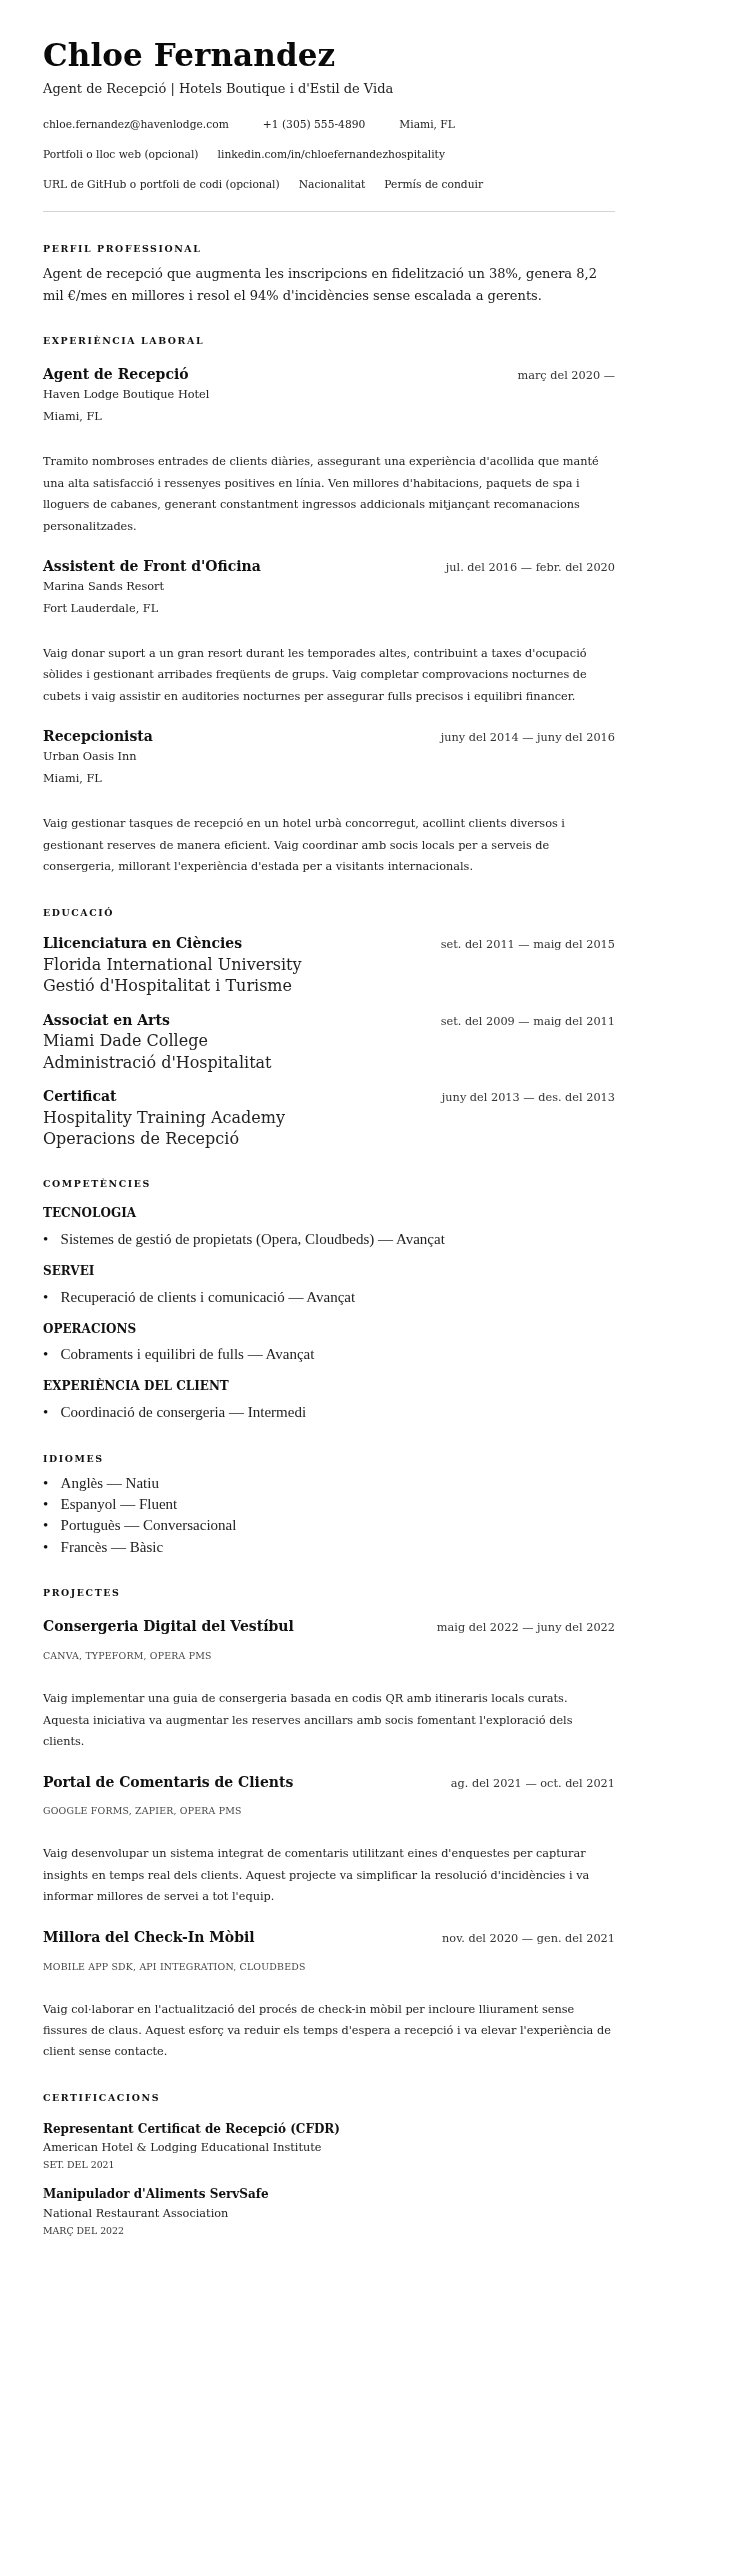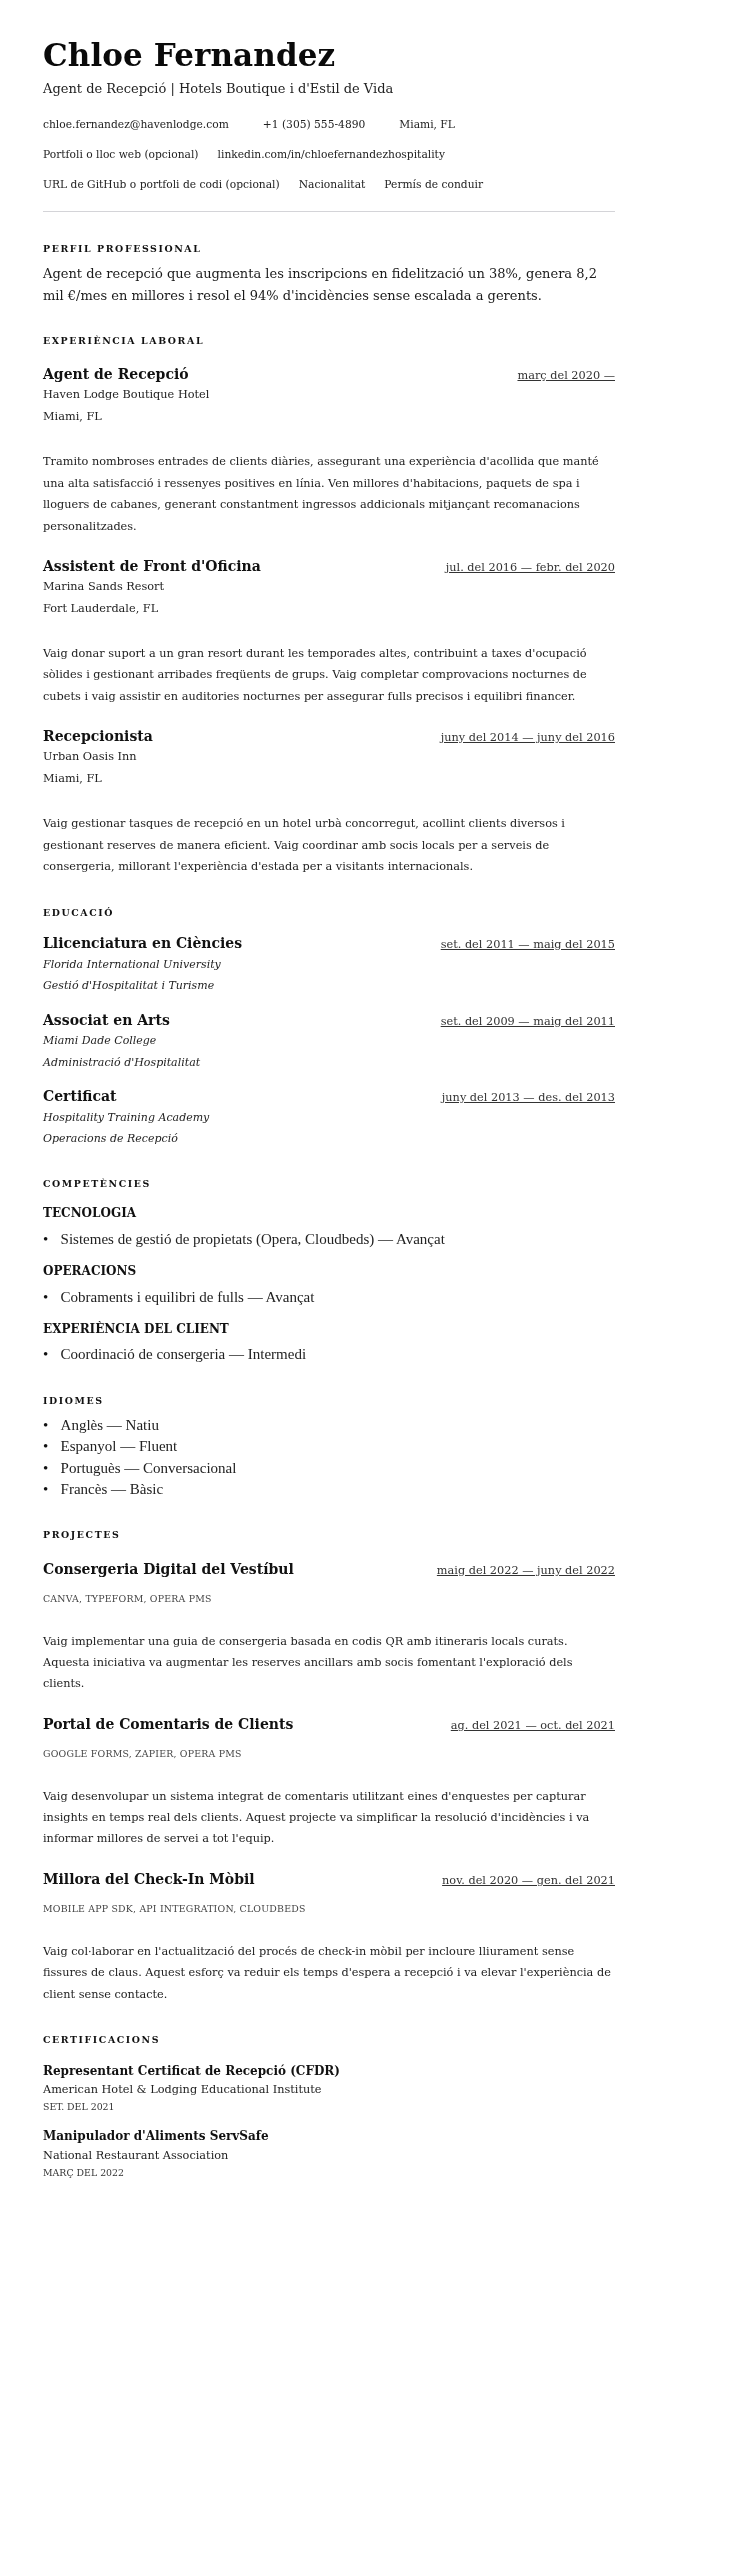--- a/index.html
+++ b/index.html
@@ -22,28 +22,28 @@
   .section { margin-top: 29px; }
   .section.first { margin-top: 31px; }
   .section-title { font-size: 9.4px; font-weight: bold; letter-spacing: 1.6px; text-transform: uppercase; color: #111; line-height: 12.6px; }
 
   .summary { font-size: 13px; line-height: 21.4px; margin-top: 7.5px; color: #1a1a1a; }
 
   .entry { margin-top: 20px; }
   .entry.first { margin-top: 17.6px; }
   .entry-head { display: flex; justify-content: space-between; align-items: baseline; }
   .entry-title { font-size: 14px; font-weight: bold; line-height: 19px; color: #111; }
-  .entry-date { font-size: 11.3px; line-height: 17.6px; color: #333; white-space: nowrap; text-decoration: underline; }
+  .entry-date { font-size: 11.3px; line-height: 17.6px; color: #333; white-space: nowrap; }
   .entry-sub { font-size: 11.3px; line-height: 20px; color: #222; }
   .entry-loc { font-size: 11.3px; line-height: 20px; color: #222; margin-top: 2.5px; }
   .entry-desc { font-size: 11.3px; line-height: 21.4px; color: #222; margin-top: 24px; }
 
   .edu-entry { margin-top: 14px; }
   .edu-entry.first { margin-top: 15px; }
-  .edu-line { font-size: 11px; line-height: 21.4px; color: #222; font-style: italic; }
+  .edu-line { font-size: 16px; line-height: 21.4px; color: #222; }
 
   .skill-group { margin-top: 12.6px; }
   .skill-group.first { margin-top: 14px; }
   .skill-cat { font-size: 12px; font-weight: bold; line-height: 16.3px; color: #111; }
   ul.bullets { list-style: none; margin-top: 7.5px; }
   ul.bullets li { position: relative; padding-left: 17.6px; font-size: 15px; line-height: 21.4px; color: #222; font-family: Liberation Serif, serif; }
   ul.bullets li::before { content: "•"; position: absolute; left: 0; top: 0; color: #111; }
   .lang-list { margin-top: 11.3px; }
   .lang-list li { line-height: 22.6px; }
 
@@ -156,20 +156,26 @@
   <section class="section">
     <h2 class="section-title">Competències</h2>
 
     <div class="skill-group first">
       <div class="skill-cat" style="text-transform:uppercase">Tecnologia</div>
       <ul class="bullets">
           <li>Sistemes de gestió de propietats (Opera, Cloudbeds) — Avançat</li>
         </ul>
     </div>
     <div class="skill-group">
+      <div class="skill-cat" style="text-transform:uppercase">Servei</div>
+      <ul class="bullets">
+          <li>Recuperació de clients i comunicació — Avançat</li>
+        </ul>
+    </div>
+    <div class="skill-group">
       <div class="skill-cat" style="text-transform:uppercase">Operacions</div>
       <ul class="bullets">
           <li>Cobraments i equilibri de fulls — Avançat</li>
         </ul>
     </div>
     <div class="skill-group">
       <div class="skill-cat" style="text-transform:uppercase">Experiència del client</div>
       <ul class="bullets">
           <li>Coordinació de consergeria — Intermedi</li>
         </ul>

